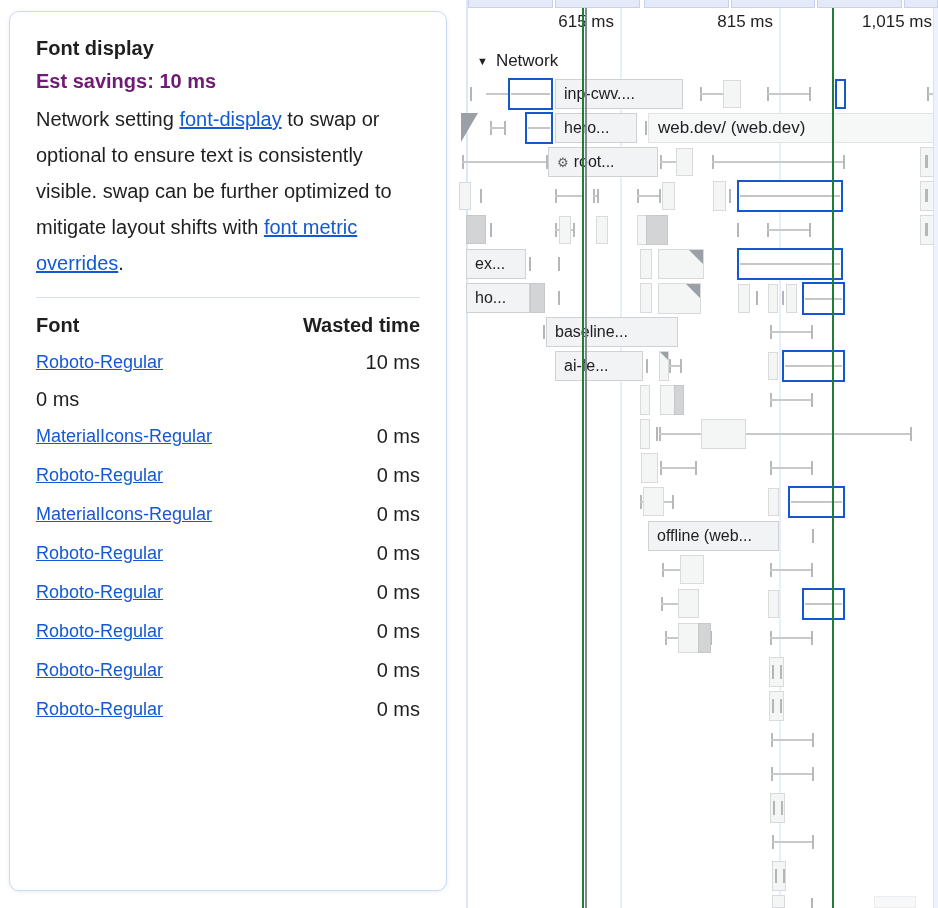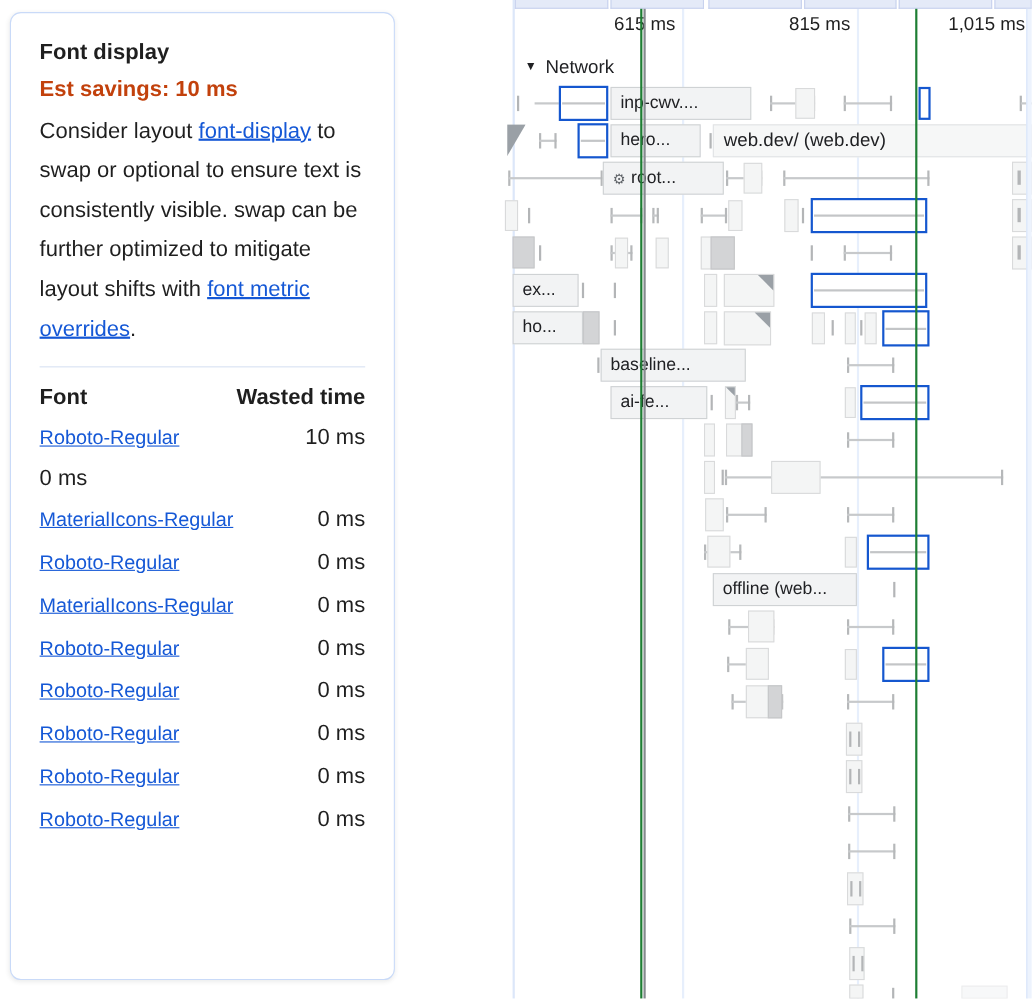--- a/index.html
+++ b/index.html
@@ -1,24 +1,24 @@
 <!DOCTYPE html>
 <html><head>
 <meta charset="utf-8">
 <style>
   html,body{margin:0;padding:0;background:#fff;}
   .stage{position:relative;width:938px;height:908px;background:#fff;overflow:hidden;
          font-family:"Liberation Sans",sans-serif;color:#1f1f1f;}
 
   
-  .card{position:absolute;left:9px;top:11px;width:350px;height:880px;box-sizing:border-box;
+  .card{position:absolute;left:9px;top:11px;width:438px;height:880px;box-sizing:border-box;
         background:#fff;border:1.5px solid #c9daf8;border-radius:10px;
         box-shadow:0 1px 4px rgba(60,64,67,.10);padding:25px 26px;overflow:hidden;}
   .card-title{font-size:20px;font-weight:700;color:#1f1f1f;}
-  .card-savings{font-size:20px;font-weight:700;color:#c2410c;margin-top:10px;}
+  .card-savings{font-size:20px;font-weight:700;color:#701a75;margin-top:10px;}
   .card-desc{font-size:20px;line-height:36px;margin-top:8px;color:#1f1f1f;}
   .card-desc a,.flink{color:#1558d6;text-decoration:underline;cursor:pointer;}
   .divider{height:1px;background:#d7e1f3;margin:16px 0 8px 0;}
   .thead{display:flex;justify-content:space-between;font-size:20px;font-weight:700;
          padding:8px 0 6px 0;}
   .trow{display:flex;justify-content:space-between;align-items:center;padding:6px 0;}
   .flink{font-size:18px;line-height:27px;width:210px;overflow-wrap:break-word;}
   .ttime{font-size:20px;color:#1f1f1f;white-space:nowrap;}
 
   
@@ -357,21 +357,21 @@
     <div id="marker-layer">
         <div class="marker" style="left: 582px; background: rgb(30, 126, 52);"></div>
         <div class="marker" style="left: 585px; background: rgb(133, 137, 142);"></div>
         <div class="marker" style="left: 832px; background: rgb(30, 126, 52);"></div>
       </div>
   </div>
 
   <div class="card">
     <div class="card-title">Font display</div>
     <div class="card-savings">Est savings: 10 ms</div>
-    <div class="card-desc" id="desc"><span>Consider layout </span><a>font-display</a><span> to swap or optional to ensure text is consistently visible. swap can be further optimized to mitigate layout shifts with </span><a>font metric overrides</a><span>.</span></div>
+    <div class="card-desc" id="desc"><span>Network setting </span><a>font-display</a><span> to swap or optional to ensure text is consistently visible. swap can be further optimized to mitigate layout shifts with </span><a>font metric overrides</a><span>.</span></div>
     <div class="divider"></div>
     <div class="thead">
       <span>Font</span>
       <span>Wasted time</span>
     </div>
     <div id="tbody">
         <div class="trow">
           <a class="flink">Roboto-Regular</a>
           <span class="ttime">10 ms</span>
         </div>

